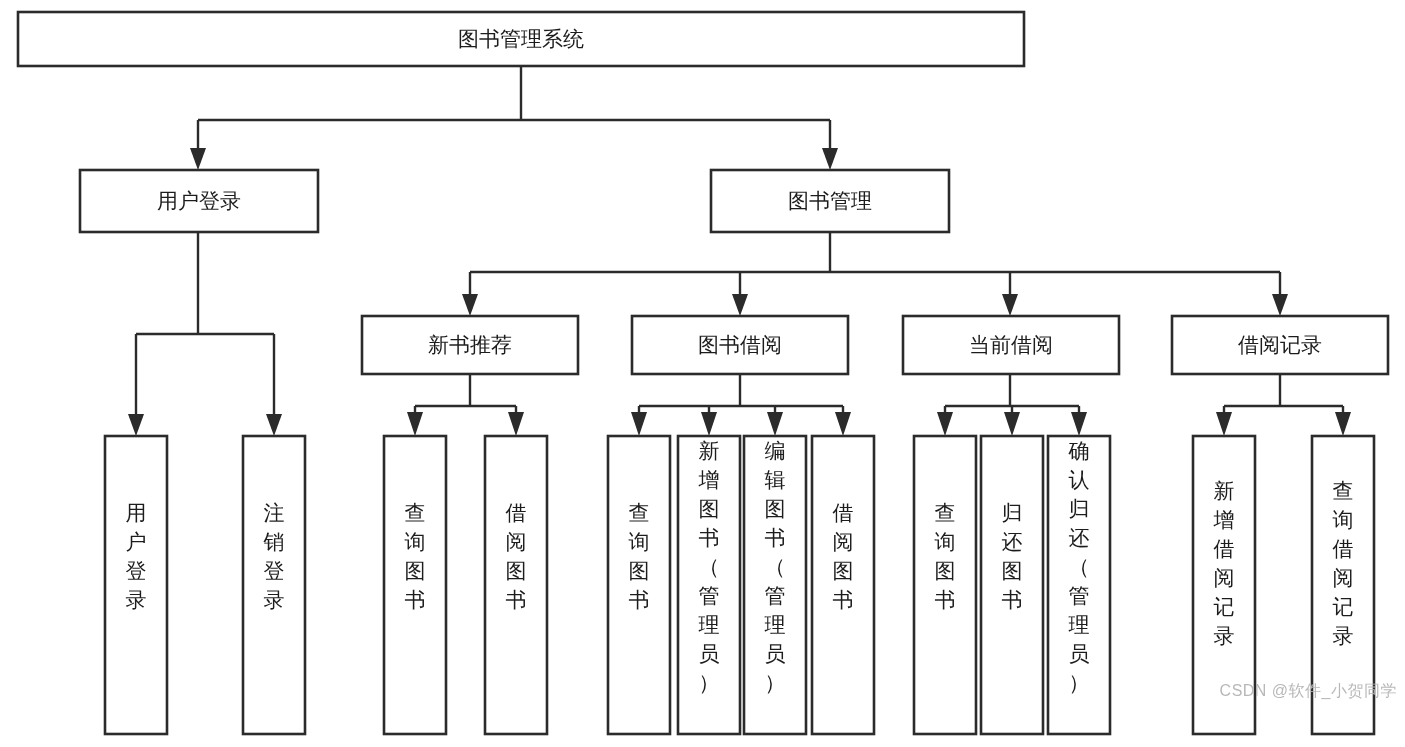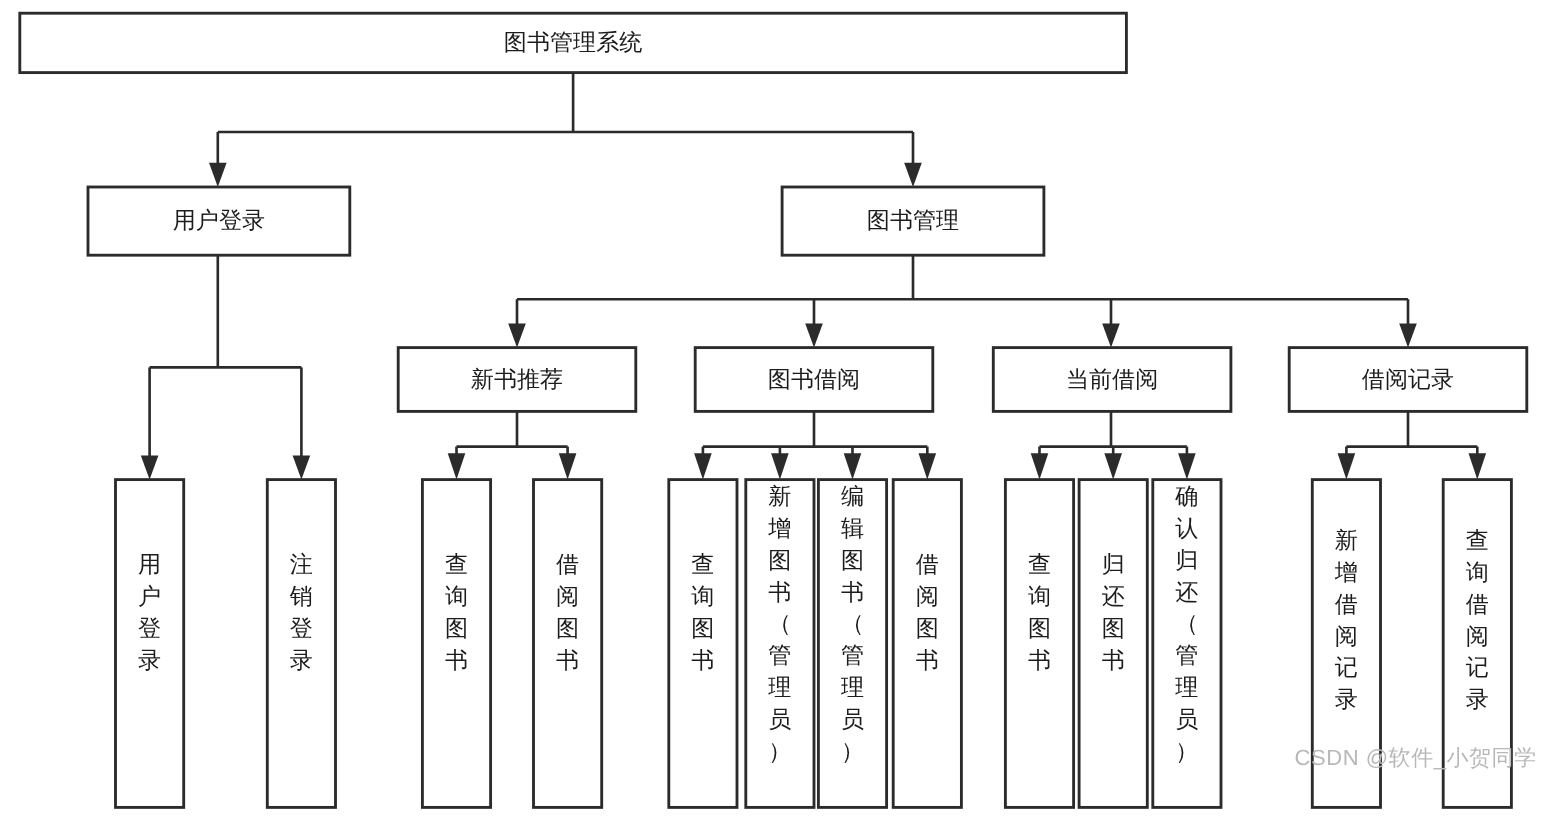--- a/index.html
+++ b/index.html
@@ -52,21 +52,21 @@
     font-family: "Liberation Sans", "DejaVu Sans", sans-serif;
     font-size: 21px;
     fill: #1c1c1c;
     text-anchor: middle;
   }
   .watermark {
     position: absolute;
     right: 8px;
     bottom: 4px;
     font-family: "Liberation Sans", "DejaVu Sans", sans-serif;
-    font-size: 20px;
+    font-size: 16px;
     color: #b8b8b8;
     letter-spacing: 0.5px;
     white-space: nowrap;
     user-select: none;
   }
 </style>
 </head>
 <body>
 
 <div id="diagram-root">

